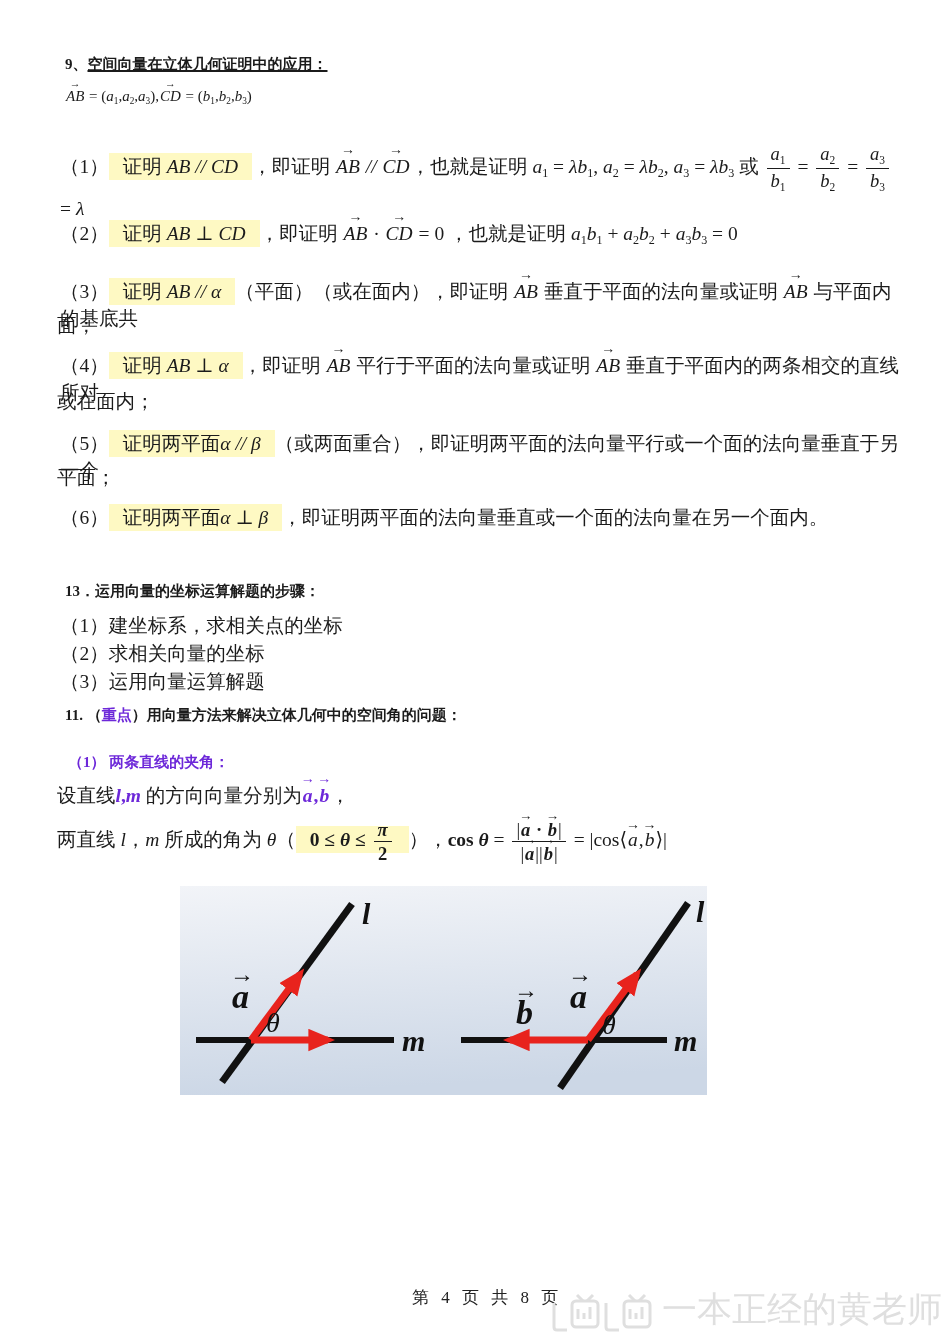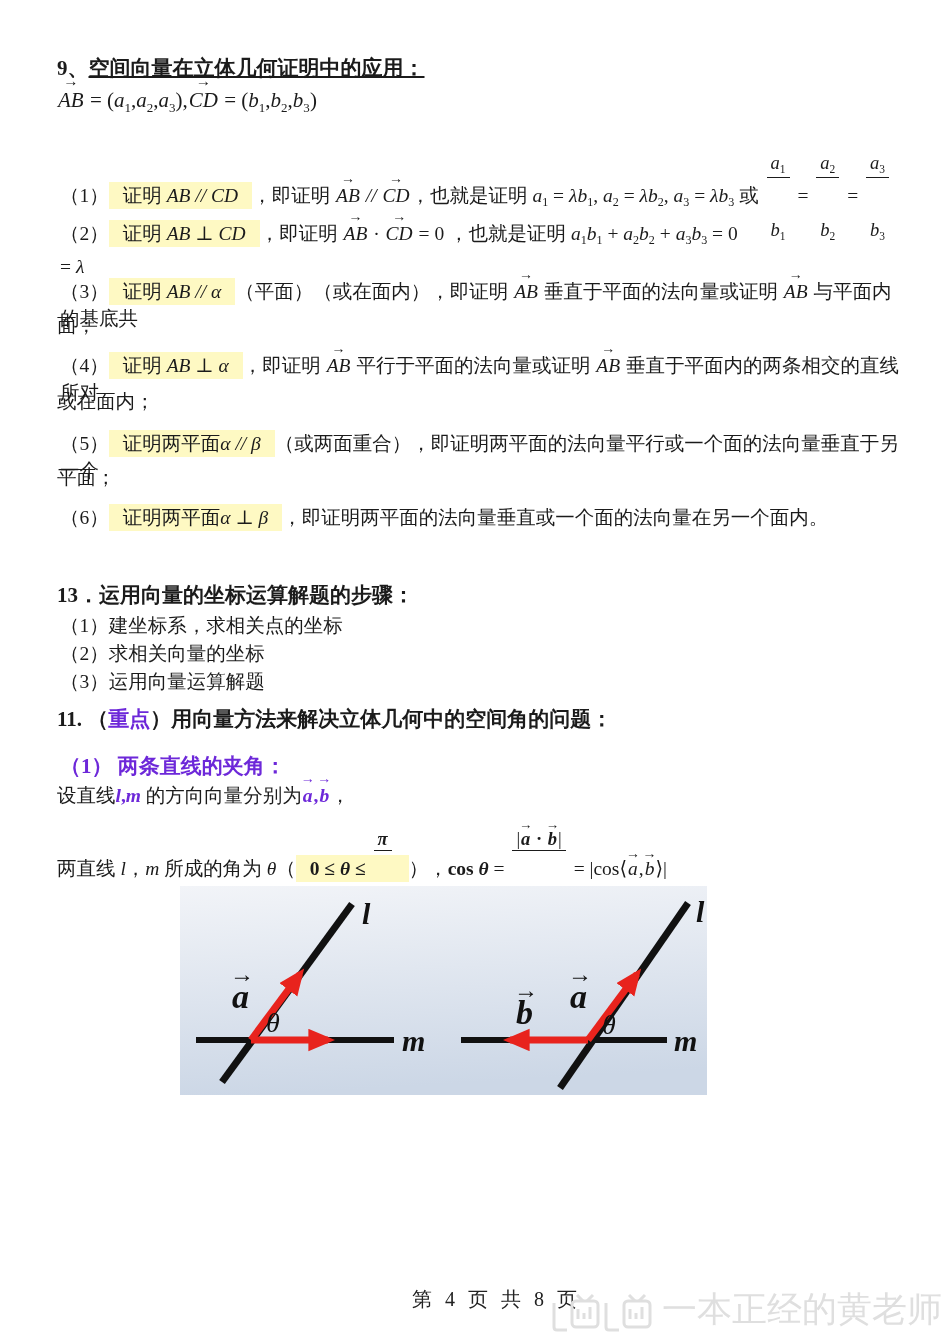--- a/index.html
+++ b/index.html
@@ -1,39 +1,39 @@
 <!DOCTYPE html>
 <html><head>
 <meta charset="utf-8">
 <style>
   html,body{margin:0;padding:0;}
   body{width:942px;height:1332px;position:relative;background:#ffffff;
        font-family:"Liberation Serif","DejaVu Serif",serif;color:#1b1b1b;overflow:hidden;}
   .line{position:absolute;left:57px;right:36px;font-size:19.5px;line-height:1.4;}
   .indent{left:60px;}
-  .h{font-size:21px;}
+  .h{font-size:15px;margin-left:8px;}
   .bd{font-weight:bold;}
   .it{font-style:italic;}
   .un{text-decoration:underline;text-decoration-thickness:1.5px;}
   .rd{color:#6d28d9;}
   .sb{font-size:0.62em;vertical-align:-0.35em;}
   .vec{font-style:italic;display:inline-block;position:relative;padding:0 1px;}
   .vec::after{content:"→";position:absolute;left:50%;transform:translateX(-50%);
               top:-0.78em;font-size:0.72em;font-style:normal;font-weight:inherit;line-height:1;}
   .hlwrap{background:#fef9c3;padding:3px 14px;}
   .frac{display:inline-flex;flex-direction:column;align-items:center;vertical-align:middle;
-        margin:9px 3px;line-height:1.2;font-size:0.95em;text-align:center;gap:40px;}
+        margin:0 3px;line-height:1.2;font-size:0.95em;text-align:center;}
   .fnum{border-bottom:1.6px solid #1b1b1b;padding:1px 4px 0 4px;}
   .fden{padding-top:1px;}
   .formula-line{line-height:1.2;}
   .svglbl{font:bold italic 30px "Liberation Serif","DejaVu Serif",serif;fill:#111111;}
   .svgvec{font:bold italic 34px "Liberation Serif","DejaVu Serif",serif;fill:#111111;}
   .svgtheta{font:italic 28px "Liberation Serif","DejaVu Serif",serif;fill:#111111;}
   .svgarr{font:bold 24px "Liberation Serif","DejaVu Serif",serif;fill:#111111;}
-  .footer{position:absolute;left:412px;top:1286px;font-size:20px;letter-spacing:4px;color:#222222;}
+  .footer{position:absolute;left:412px;top:1286px;font-size:17px;letter-spacing:4px;color:#222222;}
   .watermark{position:absolute;right:0;top:1286px;display:flex;align-items:flex-end;gap:8px;
              color:#dfdfdf;text-shadow:1px 1px 0 #ffffff;}
   .wm-text{font-size:35px;font-family:"Liberation Sans","DejaVu Sans",sans-serif;white-space:nowrap;}
 </style>
 </head>
 <body>
 
 <div class="line h" style="top:54px"><span class="bd">9、</span><span class="bd un">空间向量在立体几何证明中的应用：</span></div>
 <div class="line h" style="top:86px"><span class="vec">AB</span><span class=""> = (</span><span class="it">a</span><span class="sb">1</span><span class="">,</span><span class="it">a</span><span class="sb">2</span><span class="">,</span><span class="it">a</span><span class="sb">3</span><span class="">),</span><span class="vec">CD</span><span class=""> = (</span><span class="it">b</span><span class="sb">1</span><span class="">,</span><span class="it">b</span><span class="sb">2</span><span class="">,</span><span class="it">b</span><span class="sb">3</span><span class="">)</span></div>
 <div class="line indent" style="top:142px"><span class="">（1）</span><span class="hlwrap"><span class="">证明 </span><span class="it">AB</span><span class="it"> // </span><span class="it">CD</span></span><span class="">，即证明 </span><span class="vec">AB</span><span class="it"> // </span><span class="vec">CD</span><span class="">，也就是证明 </span><span class="it">a</span><span class="sb">1</span><span class=""> = </span><span class="it">λ</span><span class="it">b</span><span class="sb">1</span><span class="">, </span><span class="it">a</span><span class="sb">2</span><span class=""> = </span><span class="it">λ</span><span class="it">b</span><span class="sb">2</span><span class="">, </span><span class="it">a</span><span class="sb">3</span><span class=""> = </span><span class="it">λ</span><span class="it">b</span><span class="sb">3</span><span class=""> 或 </span><span class="frac">

